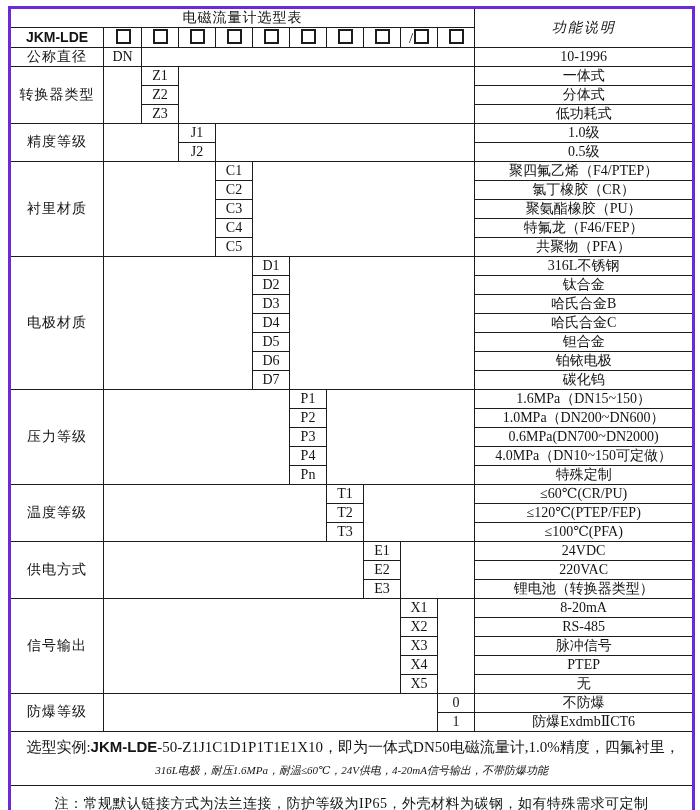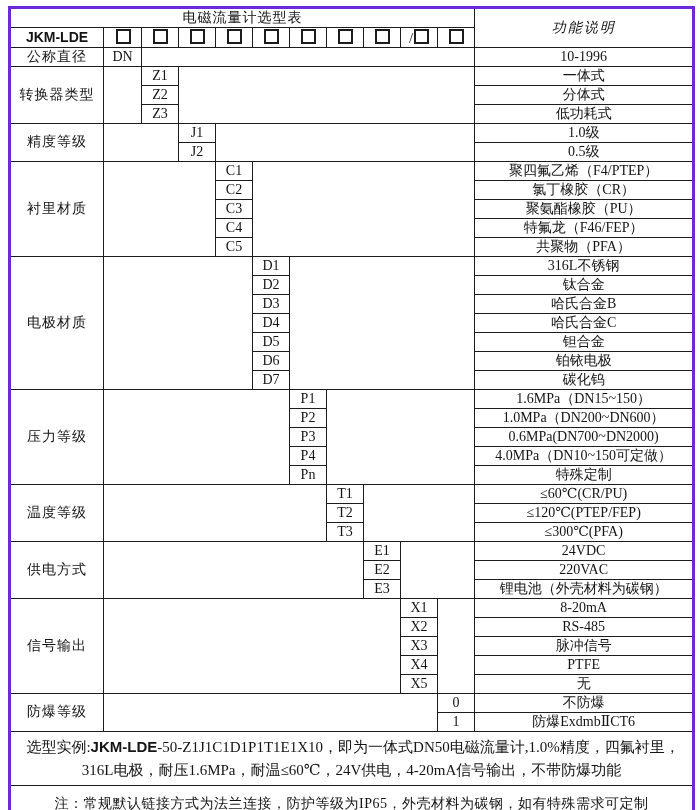--- a/index.html
+++ b/index.html
@@ -23,21 +23,21 @@
   td.lbl{font-size:15px;letter-spacing:1px;}
   td.code{font-size:13px;}
   td.code-left{text-align:left;padding-left:3px;margin-left:28px;}
   td.desc{font-size:14px;}
   td.cbc{vertical-align:middle;}
   .cb{display:inline-block;width:11px;height:11px;border:2px solid #1c1c1c;
       vertical-align:middle;margin-top:-2px;background:#fff;}
   .slash{font-size:15px;vertical-align:middle;margin-right:1px;}
   td.example-cell{text-align:left;vertical-align:middle;padding:2px 2px;}
   .ex-line1{font-size:15px;line-height:23px;padding-left:3px;}
-  .ex-line2{font-size:15px;line-height:23px;}
+  .ex-line2{font-size:11px;line-height:23px;font-style:italic;}
   .ex-model{font-family:"Liberation Sans","DejaVu Sans",sans-serif;
             font-weight:bold;}
   td.note-cell{text-align:left;font-size:15px;padding-left:3px;letter-spacing:0.5px;}
 </style>
 </head>
 <body>
 
 <div class="sheet">
 <table class="spec">
   <colgroup>
@@ -196,57 +196,57 @@
     <td class="code">T1</td>
     <td class="gap" colspan="3" rowspan="3"></td>
     <td class="desc">≤60℃(CR/PU)</td>
   </tr>
   <tr class="r">
     <td class="code">T2</td>
     <td class="desc">≤120℃(PTEP/FEP)</td>
   </tr>
   <tr class="r">
     <td class="code">T3</td>
-    <td class="desc">≤300℃(PFA)</td>
+    <td class="desc">≤100℃(PFA)</td>
   </tr>
 
   <tr class="r">
     <td class="lbl" rowspan="3">供电方式</td>
     <td class="gap" colspan="7" rowspan="3"></td>
     <td class="code">E1</td>
     <td class="gap" colspan="2" rowspan="3"></td>
     <td class="desc">24VDC</td>
   </tr>
   <tr class="r">
     <td class="code">E2</td>
     <td class="desc">220VAC</td>
   </tr>
   <tr class="r">
     <td class="code">E3</td>
-    <td class="desc">锂电池（外壳材料为碳钢）</td>
+    <td class="desc">锂电池（转换器类型）</td>
   </tr>
 
   <tr class="r">
     <td class="lbl" rowspan="5">信号输出</td>
     <td class="gap" colspan="8" rowspan="5"></td>
     <td class="code">X1</td>
     <td class="gap" rowspan="5"></td>
     <td class="desc">8-20mA</td>
   </tr>
   <tr class="r">
     <td class="code">X2</td>
     <td class="desc">RS-485</td>
   </tr>
   <tr class="r">
     <td class="code">X3</td>
     <td class="desc">脉冲信号</td>
   </tr>
   <tr class="r">
     <td class="code">X4</td>
-    <td class="desc">PTFE</td>
+    <td class="desc">PTEP</td>
   </tr>
   <tr class="r">
     <td class="code">X5</td>
     <td class="desc">无</td>
   </tr>
 
   <tr class="r">
     <td class="lbl" rowspan="2">防爆等级</td>
     <td class="gap" colspan="9" rowspan="2"></td>
     <td class="code">0</td>

